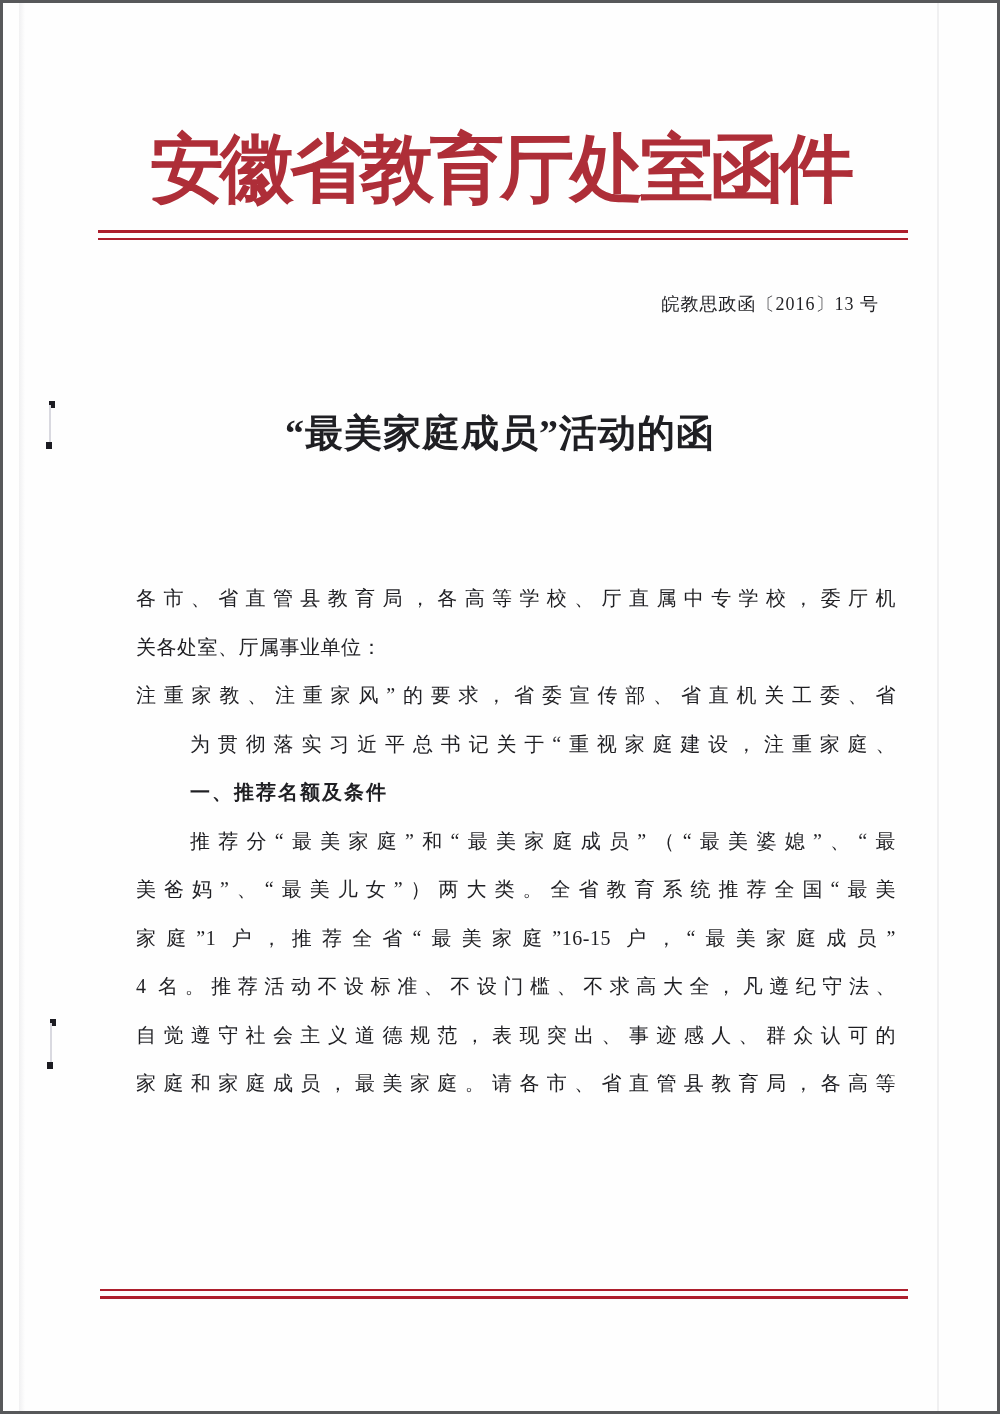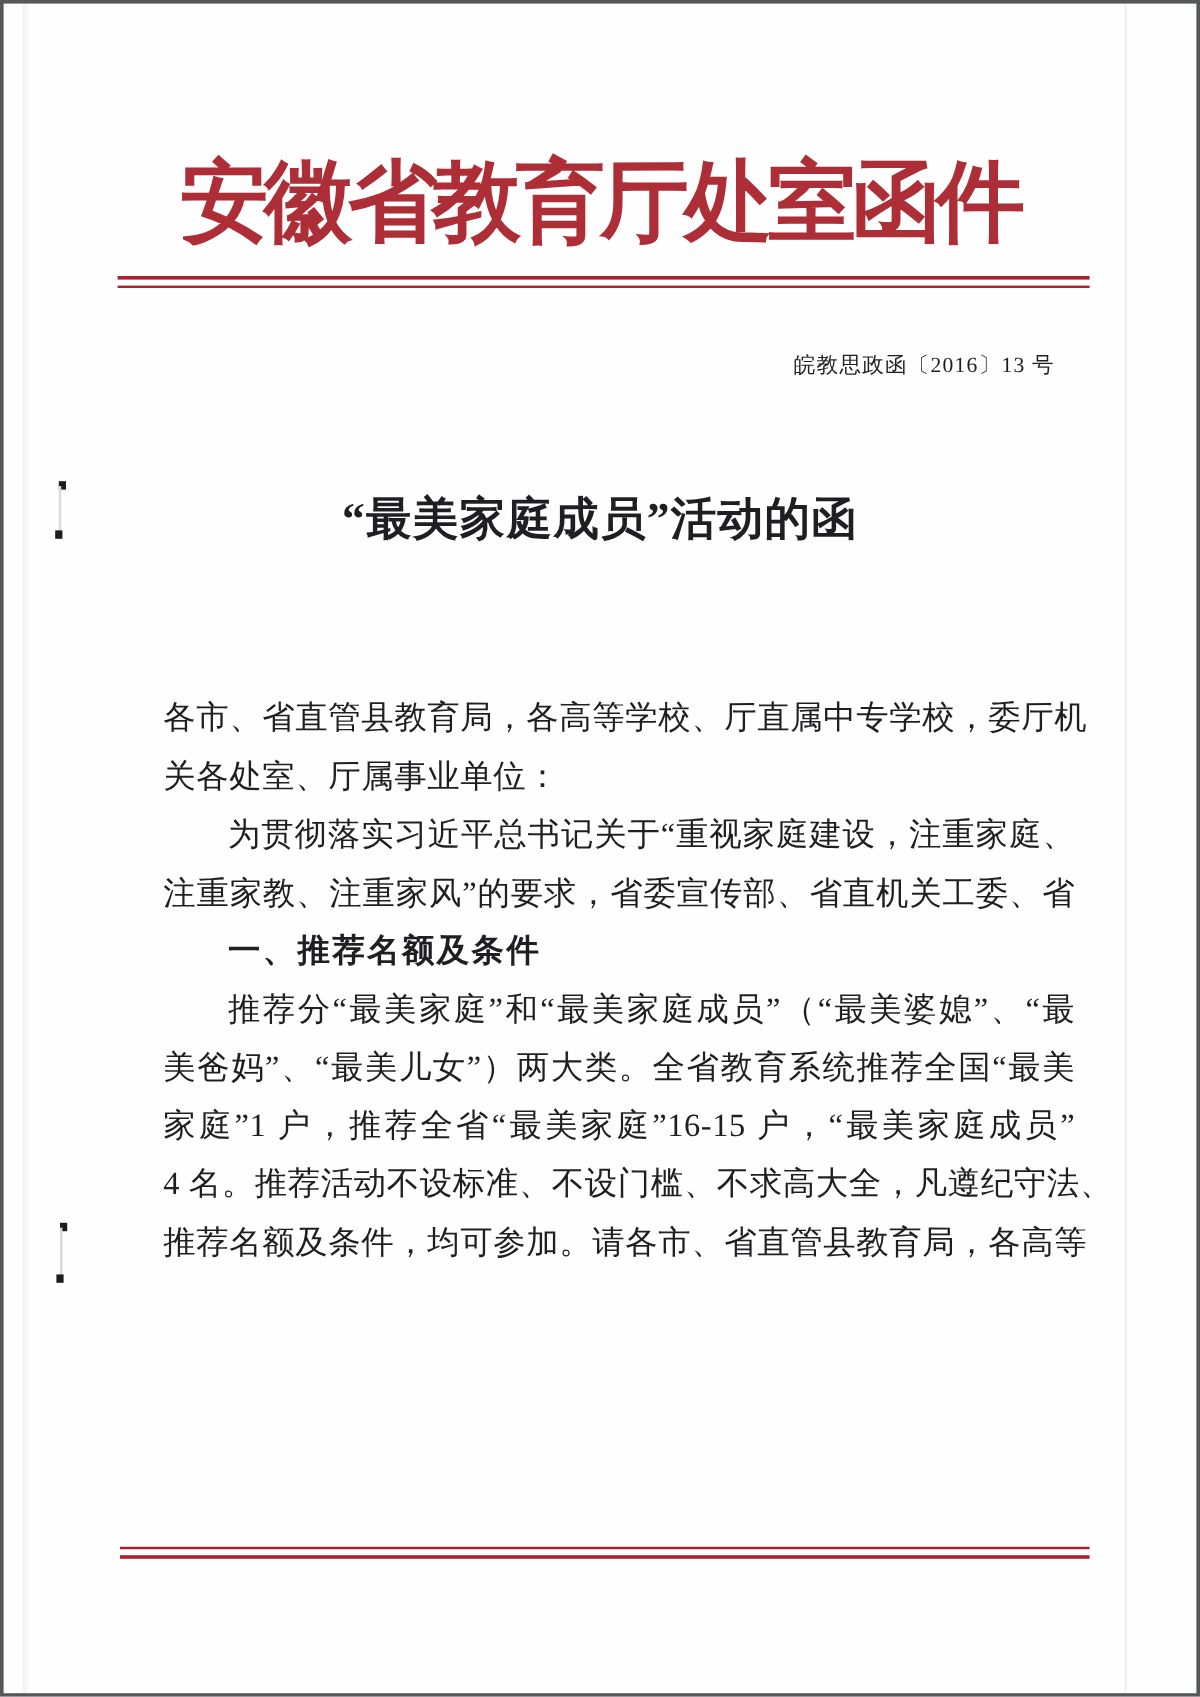--- a/index.html
+++ b/index.html
@@ -63,21 +63,21 @@
   .doc-title{
     position:absolute;top:399px;left:0;right:0;
     text-align:center;
     font-size:38px;line-height:62px;
     font-weight:700;
     letter-spacing:1px;
   }
 
   .doc-body{
     position:absolute;top:571px;left:133px;width:760px;
-    font-size:27px;
+    font-size:20px;
   }
   .bodyline{
     height:48.5px;line-height:48.5px;
     white-space:nowrap;
     text-align:justify;
     text-align-last:justify;
     letter-spacing:0.5px;
   }
   .bodyline.end{text-align-last:left;}
   .bodyline.indent{text-indent:54px;}
@@ -112,28 +112,29 @@
 
   <div class="doc-number">皖教思政函〔2016〕13 号</div>
 
   <div class="doc-title">
     <div>“最美家庭成员”活动的函</div>
   </div>
 
   <div class="doc-body">
     <div class="bodyline">各市、省直管县教育局，各高等学校、厅直属中专学校，委厅机</div>
     <div class="bodyline end">关各处室、厅属事业单位：</div>
+    <div class="bodyline">注重家教、注重家风”的要求，省委宣传部、省直机关工委、省</div>
     <div class="bodyline indent">为贯彻落实习近平总书记关于“重视家庭建设，注重家庭、</div>
-    <div class="bodyline">注重家教、注重家风”的要求，省委宣传部、省直机关工委、省</div>
     <div class="bodyline heading indent">一、推荐名额及条件</div>
     <div class="bodyline indent">推荐分“最美家庭”和“最美家庭成员”（“最美婆媳”、“最</div>
     <div class="bodyline">美爸妈”、“最美儿女”）两大类。全省教育系统推荐全国“最美</div>
     <div class="bodyline">家庭”1 户，推荐全省“最美家庭”16-15 户，“最美家庭成员”</div>
     <div class="bodyline">4 名。推荐活动不设标准、不设门槛、不求高大全，凡遵纪守法、</div>
-    <div class="bodyline">推荐名额及条件，均可参加。请各市、省直管县教育局，各高等</div>
+    <div class="bodyline">自觉遵守社会主义道德规范，表现突出、事迹感人、群众认可的</div>
+    <div class="bodyline">家庭和家庭成员，最美家庭。请各市、省直管县教育局，各高等</div>
   </div>
 
   <div class="staple staple-top">
     <i class="dot t"></i>
       <i class="bar"></i>
       <i class="dot b"></i>
   </div>
   <div class="staple staple-bottom">
     <i class="dot t"></i>
       <i class="bar"></i>

